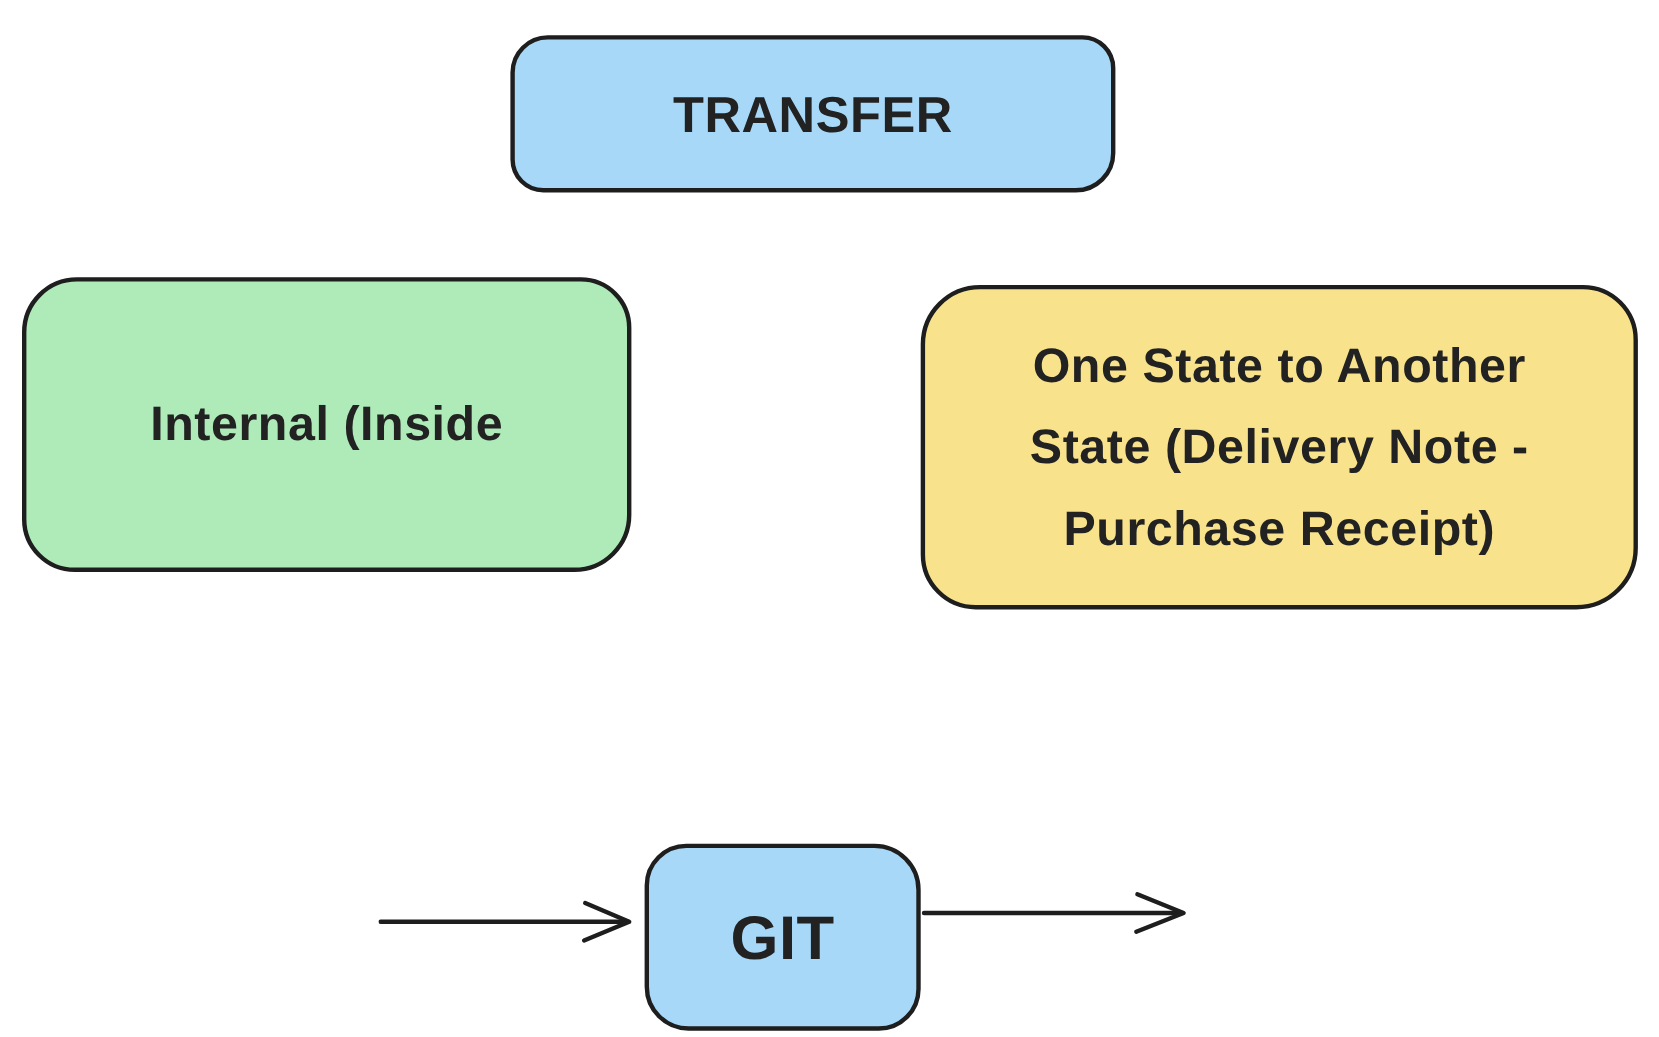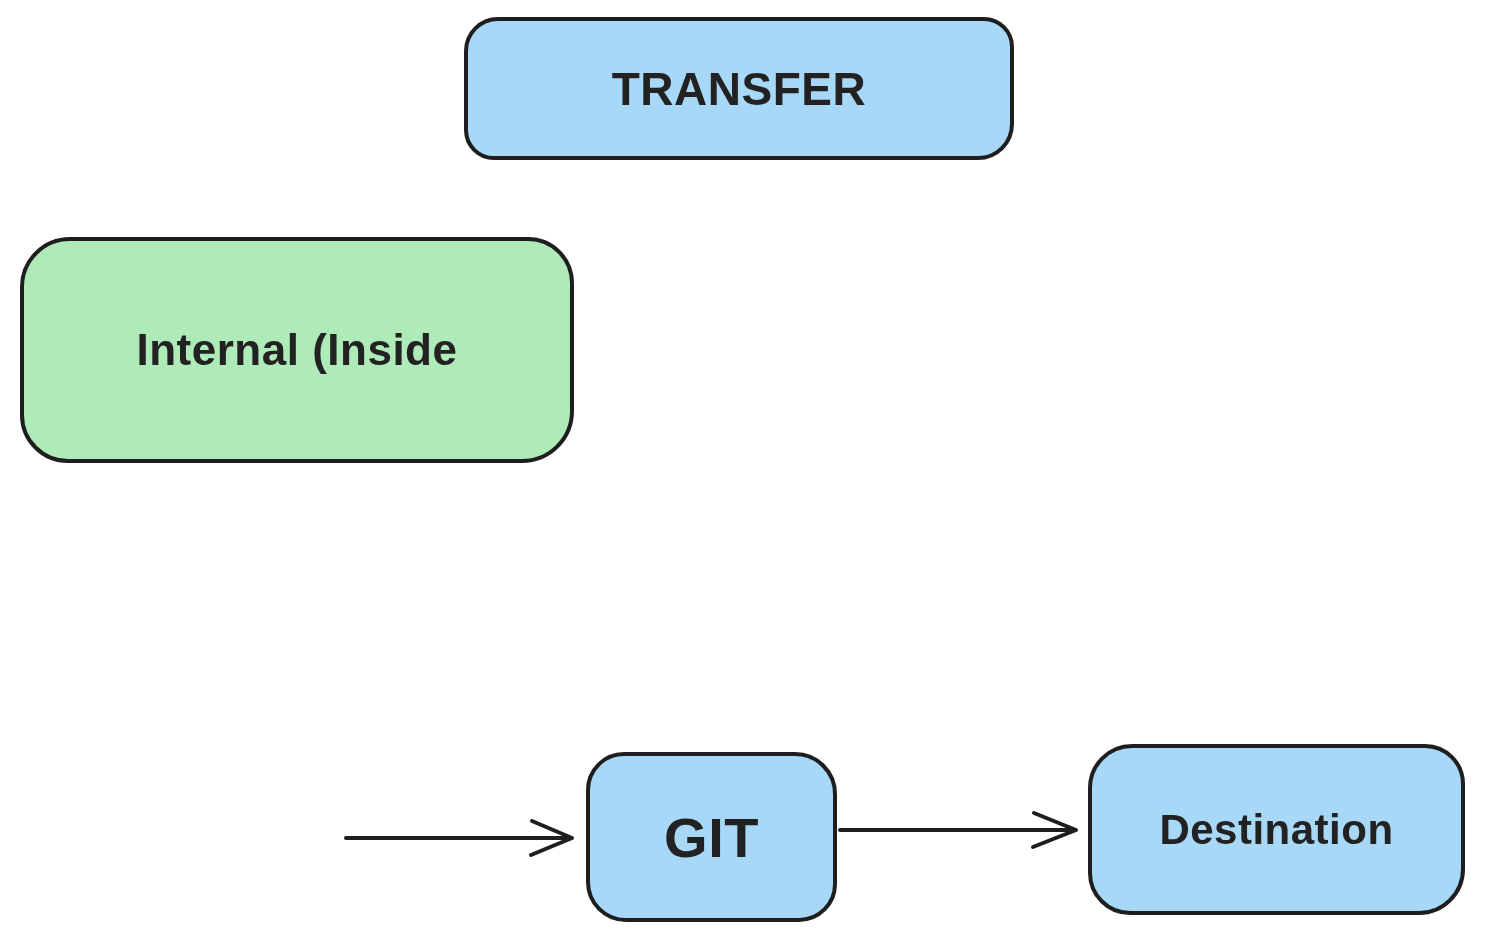--- a/index.html
+++ b/index.html
@@ -26,31 +26,32 @@
   .node {
     position: absolute;
     display: flex;
     align-items: center;
     justify-content: center;
     text-align: center;
     border: 4px solid var(--stroke);
     font-weight: 600;
     letter-spacing: 0.5px;
     color: var(--text);
+    margin-top: 15px;
   }
   .node .label { width: 100%; }
   
   #node-transfer {
     left: 464px; top: 17px; width: 550px; height: 143px;
     background: var(--node-blue);
     border-radius: 34px 30px 36px 30px;
     font-size: 46px;
   }
   #node-internal {
-    left: 20px; top: 237px; width: 554px; height: 226px;
+    left: 20px; top: 237px; width: 554px; height: 268px;
     background: var(--node-green);
     border-radius: 50px 46px 52px 48px;
     font-size: 44px;
   }
   #node-internal .line, #node-onestate .line { line-height: 74px; }
   #node-onestate {
     left: 837px; top: 244px; width: 652px; height: 295px;
     background: var(--node-yellow);
     border-radius: 54px 50px 56px 50px;
     font-size: 44px;
@@ -94,37 +95,39 @@
       <div class="line">TRANSFER</div>
     </div>
   </div>
 
   <div class="node" id="node-internal">
     <div class="label">
       <div class="line">Internal (Inside</div>
     </div>
   </div>
 
+  <div class="node" id="node-onestate">
+    <div class="label">
+      <div class="line">One State to Another</div>
+      <div class="line">State (Delivery Note -</div>
+      <div class="line">Purchase Receipt)</div>
+    </div>
+  </div>
 
 
   <svg class="arrow" id="arrow-source-git" width="246" height="48" viewBox="0 0 246 48">
     <line x1="2" y1="24" x2="222" y2="24"></line>
     <polyline points="188,7 228,24 187,41"></polyline>
   </svg>
 
   <div class="node" id="node-git">
     <div class="label">
       <div class="line">GIT</div>
     </div>
   </div>
 
   <svg class="arrow" id="arrow-git-destination" width="256" height="48" viewBox="0 0 256 48">
     <line x1="4" y1="24" x2="234" y2="24"></line>
     <polyline points="198,7 240,24 197,41"></polyline>
   </svg>
 
-  <div class="node" id="node-destination">
-    <div class="label">
-      <div class="line">Destination</div>
-    </div>
-  </div>
 
 </div>
 
 </body></html>

